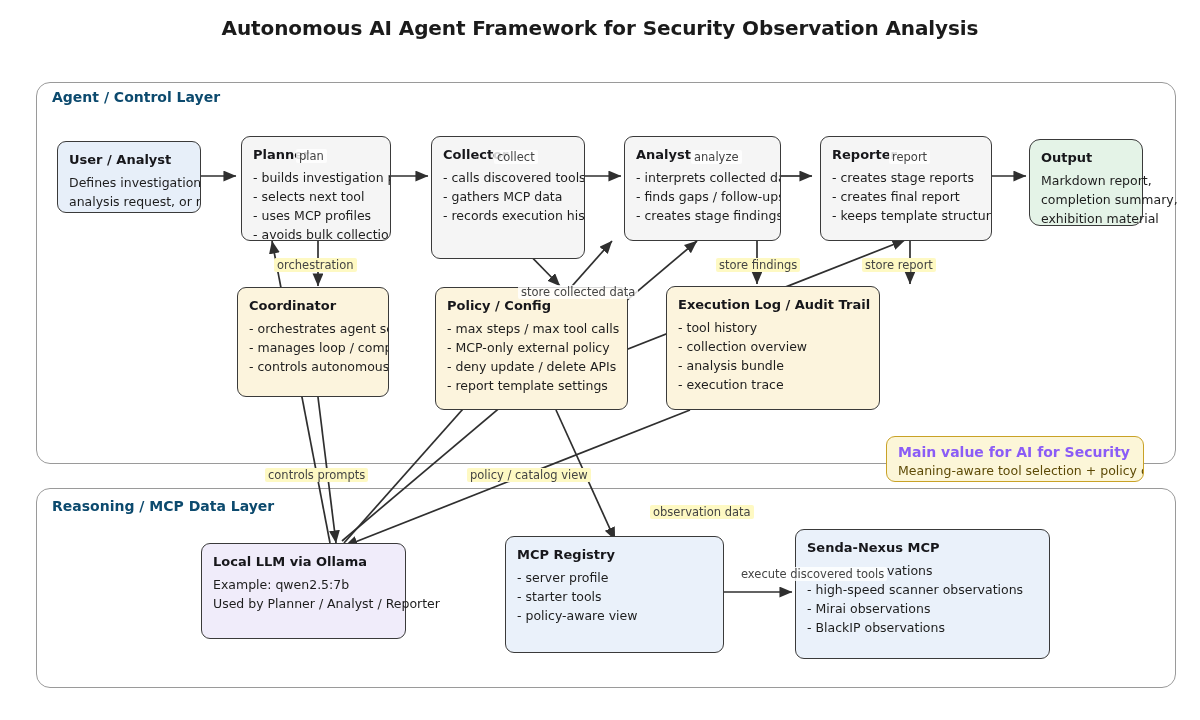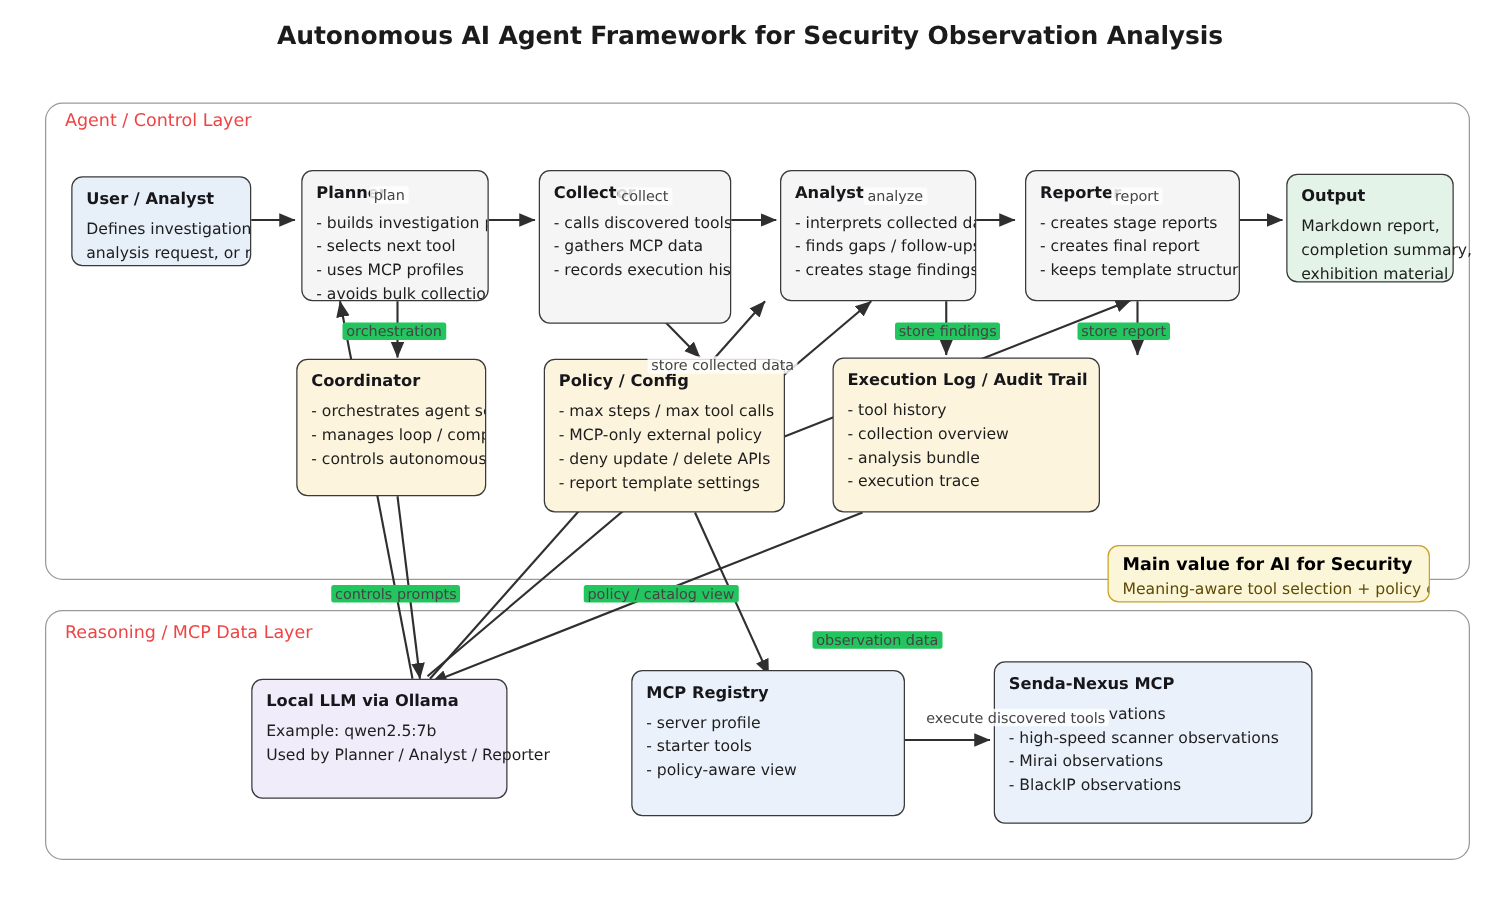--- a/index.html
+++ b/index.html
@@ -14,21 +14,21 @@
     position:absolute;left:0;top:16px;width:1200px;text-align:center;
     font-size:20px;font-weight:bold;color:#1b1b1b;letter-spacing:-0.1px;
   }
 
   
   .layer{
     position:absolute;border:1.2px solid #9a9a9a;border-radius:14px;
     background:transparent;
   }
   .layer-title{
-    position:absolute;font-size:14px;font-weight:normal;color:#ef4444;
+    position:absolute;font-size:14px;font-weight:bold;color:#0c4a6e;
   }
 
   
   .node{
     position:absolute;border:1.6px solid #3a3a3a;border-radius:9px;
     box-sizing:border-box;padding:7px 11px 8px 11px;
     font-size:12.5px;line-height:19px;color:#1d1d1d;
     white-space:nowrap;overflow:visible;
   }
   .node .hd{
@@ -45,26 +45,26 @@
   .fill-lblue{background:#eaf1fa;}
 
   .node.clip{overflow:hidden;}
 
   
   .callout{
     position:absolute;border:1.6px solid #c9a227;border-radius:9px;
     background:#fcf6d8;box-sizing:border-box;padding:5px 11px 6px 11px;
     color:#5d4a06;
   }
-  .callout .hd{font-size:14px;font-weight:bold;line-height:20px;color:#000000;}
+  .callout .hd{font-size:14px;font-weight:bold;line-height:20px;color:#8b5cf6;}
   .callout .ln{font-size:12.5px;line-height:18px;white-space:nowrap;}
 
   
   .elabel{
-    position:absolute;font-size:11.5px;color:#444;background:#22c55e;
+    position:absolute;font-size:11.5px;color:#444;background:#fef9c3;
     padding:0 3px;white-space:nowrap;border-radius:2px;
   }
   .elabel.ghost{background:rgba(255,255,255,0.82);}
 
   svg.edges{position:absolute;left:0;top:0;width:1200px;height:720px;pointer-events:none;}
 </style>
 </head>
 <body>
 
 <div id="stage">
@@ -147,21 +147,21 @@
     <div class="ln">- creates stage findings</div>
   </div>
 
   <div class="node fill-grey clip" style="left:820px;top:136px;width:172px;height:105px;">
     <div class="hd">Reporter</div>
     <div class="ln">- creates stage reports</div>
     <div class="ln">- creates final report</div>
     <div class="ln">- keeps template structure</div>
   </div>
 
-  <div class="node fill-green" style="left:1029px;top:139px;width:134px;height:87px;">
+  <div class="node fill-green" style="left:1029px;top:139px;width:114px;height:87px;border-radius:11px;">
     <div class="hd">Output</div>
     <div class="ln">Markdown report,</div>
     <div class="ln">completion summary,</div>
     <div class="ln">exhibition material</div>
   </div>
 
   <div class="node fill-cream clip" style="left:237px;top:287px;width:152px;height:110px;">
     <div class="hd">Coordinator</div>
     <div class="ln">- orchestrates agent sequence</div>
     <div class="ln">- manages loop / completion</div>

